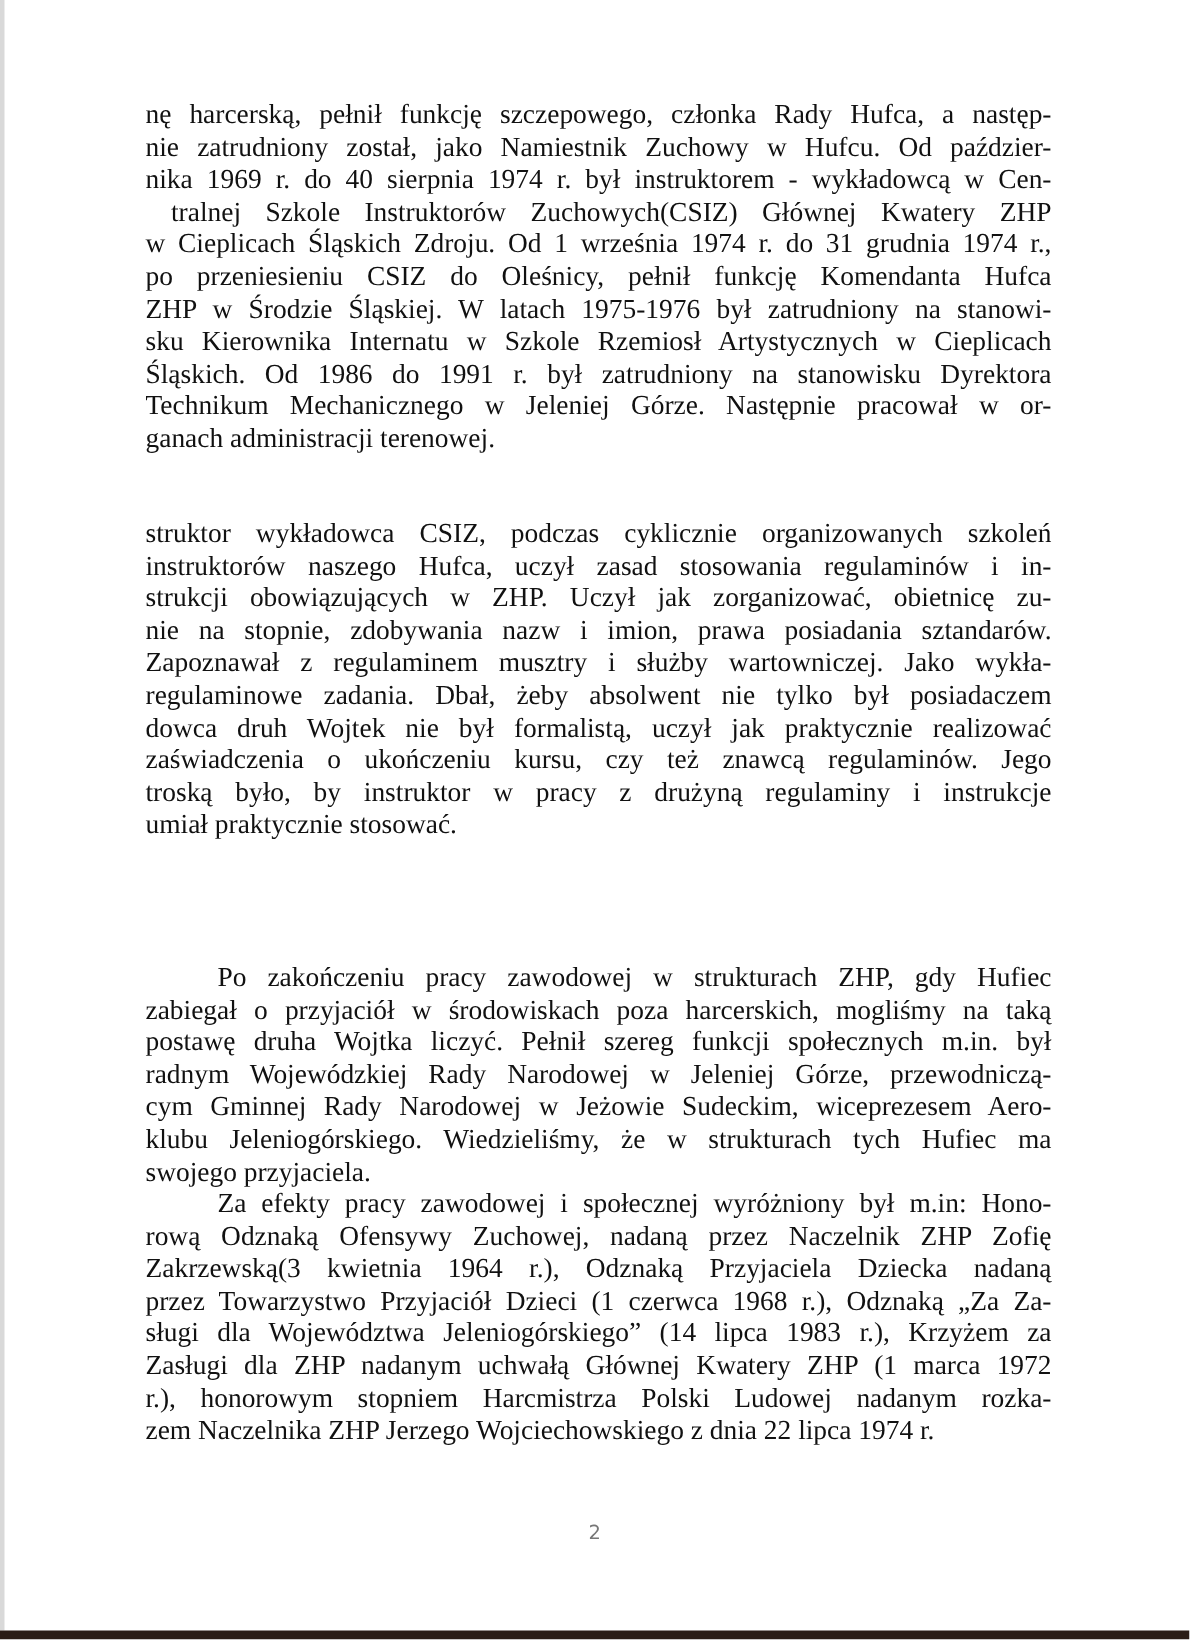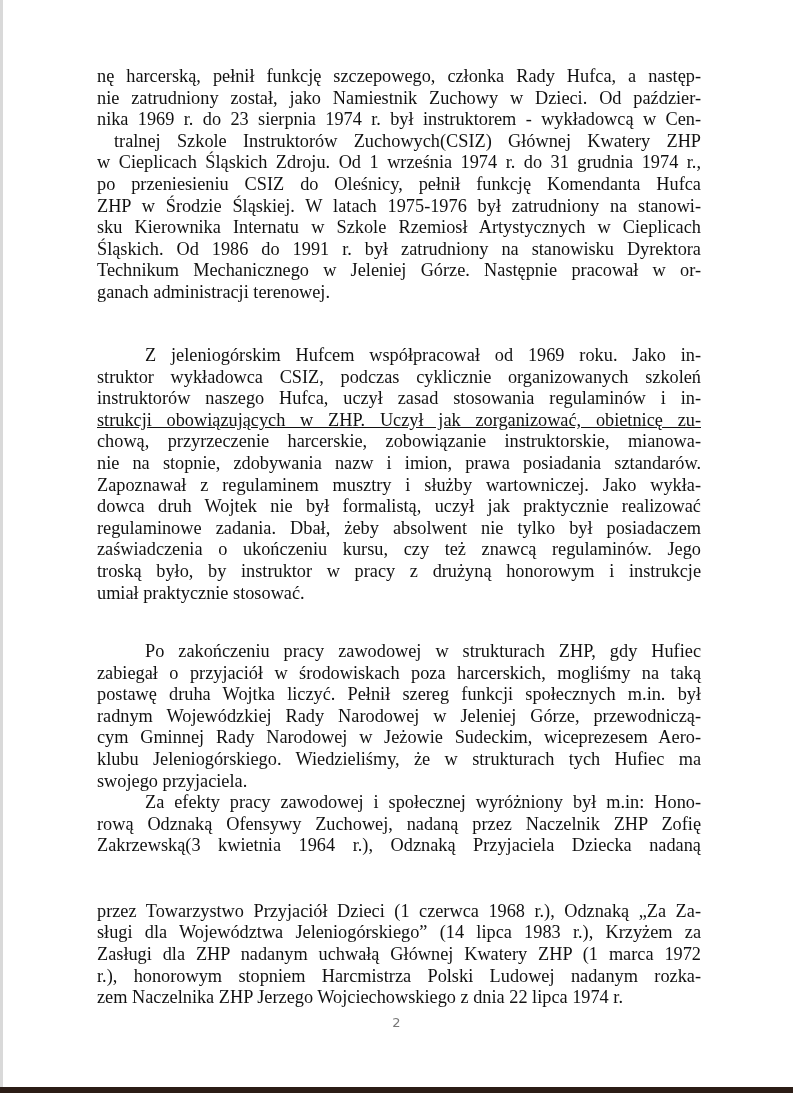--- a/index.html
+++ b/index.html
@@ -40,62 +40,60 @@
 </style>
 </head>
 <body>
 
 <div class="left-edge"></div>
 
 <div class="page">
 
   <div class="text-block" style="top:66px;">
     <div class="line" style="white-space: normal;">nę harcerską, pełnił funkcję szczepowego, członka Rady Hufca, a następ-</div>
-    <div class="line" style="white-space: normal;">nie zatrudniony został, jako Namiestnik Zuchowy w Dzieci. Od paździer-</div>
-    <div class="line" style="white-space: normal;">nika 1969 r. do 23 sierpnia 1974 r. był instruktorem - wykładowcą w Cen-</div>
+    <div class="line" style="white-space: normal;">nie zatrudniony został, jako Namiestnik Zuchowy w Hufcu. Od paździer-</div>
+    <div class="line" style="white-space: normal;">nika 1969 r. do 40 sierpnia 1974 r. był instruktorem - wykładowcą w Cen-</div>
     <div class="line" style="white-space: normal; margin-left: 17px;">tralnej Szkole Instruktorów Zuchowych(CSIZ) Głównej Kwatery ZHP</div>
     <div class="line" style="white-space: normal;">w Cieplicach Śląskich Zdroju. Od 1 września 1974 r. do 31 grudnia 1974 r.,</div>
     <div class="line" style="white-space: normal;">po przeniesieniu CSIZ do Oleśnicy, pełnił funkcję Komendanta Hufca</div>
     <div class="line" style="white-space: normal;">ZHP w Środzie Śląskiej. W latach 1975-1976 był zatrudniony na stanowi-</div>
     <div class="line" style="white-space: normal;">sku Kierownika Internatu w Szkole Rzemiosł Artystycznych w Cieplicach</div>
     <div class="line" style="white-space: normal;">Śląskich. Od 1986 do 1991 r. był zatrudniony na stanowisku Dyrektora</div>
     <div class="line" style="white-space: normal;">Technikum Mechanicznego w Jeleniej Górze. Następnie pracował w or-</div>
     <div class="line last" style="white-space: normal;">ganach administracji terenowej.</div>
   </div>
 
   <div class="text-block" style="top:345px;">
-    <div class="line indent" style="white-space: normal;">Z jeleniogórskim Hufcem współpracował od 1969 roku. Jako in-</div>
     <div class="line" style="white-space: normal;">struktor wykładowca CSIZ, podczas cyklicznie organizowanych szkoleń</div>
     <div class="line" style="white-space: normal;">instruktorów naszego Hufca, uczył zasad stosowania regulaminów i in-</div>
-    <div class="line" style="white-space: normal; text-decoration: underline;">strukcji obowiązujących w ZHP. Uczył jak zorganizować, obietnicę zu-</div>
-    <div class="line" style="white-space: normal;">chową, przyrzeczenie harcerskie, zobowiązanie instruktorskie, mianowa-</div>
+    <div class="line" style="white-space: normal;">strukcji obowiązujących w ZHP. Uczył jak zorganizować, obietnicę zu-</div>
     <div class="line" style="white-space: normal;">nie na stopnie, zdobywania nazw i imion, prawa posiadania sztandarów.</div>
     <div class="line" style="white-space: normal;">Zapoznawał z regulaminem musztry i służby wartowniczej. Jako wykła-</div>
+    <div class="line" style="white-space: normal;">regulaminowe zadania. Dbał, żeby absolwent nie tylko był posiadaczem</div>
     <div class="line" style="white-space: normal;">dowca druh Wojtek nie był formalistą, uczył jak praktycznie realizować</div>
-    <div class="line" style="white-space: normal;">regulaminowe zadania. Dbał, żeby absolwent nie tylko był posiadaczem</div>
     <div class="line" style="white-space: normal;">zaświadczenia o ukończeniu kursu, czy też znawcą regulaminów. Jego</div>
-    <div class="line" style="white-space: normal;">troską było, by instruktor w pracy z drużyną honorowym i instrukcje</div>
+    <div class="line" style="white-space: normal;">troską było, by instruktor w pracy z drużyną regulaminy i instrukcje</div>
     <div class="line last" style="white-space: normal;">umiał praktycznie stosować.</div>
   </div>
 
   <div class="text-block" style="top:622px;">
     <div class="line indent" style="white-space: normal; margin-top: 19px;">Po zakończeniu pracy zawodowej w strukturach ZHP, gdy Hufiec</div>
     <div class="line" style="white-space: normal;">zabiegał o przyjaciół w środowiskach poza harcerskich, mogliśmy na taką</div>
     <div class="line" style="white-space: normal;">postawę druha Wojtka liczyć. Pełnił szereg funkcji społecznych m.in. był</div>
     <div class="line" style="white-space: normal;">radnym Wojewódzkiej Rady Narodowej w Jeleniej Górze, przewodniczą-</div>
     <div class="line" style="white-space: normal;">cym Gminnej Rady Narodowej w Jeżowie Sudeckim, wiceprezesem Aero-</div>
     <div class="line" style="white-space: normal;">klubu Jeleniogórskiego. Wiedzieliśmy, że w strukturach tych Hufiec ma</div>
     <div class="line last" style="white-space: normal;">swojego przyjaciela.</div>
   </div>
 
   <div class="text-block" style="top:792px;">
     <div class="line indent" style="white-space: normal;">Za efekty pracy zawodowej i społecznej wyróżniony był m.in: Hono-</div>
     <div class="line" style="white-space: normal;">rową Odznaką Ofensywy Zuchowej, nadaną przez Naczelnik ZHP Zofię</div>
     <div class="line" style="white-space: normal;">Zakrzewską(3 kwietnia 1964 r.), Odznaką Przyjaciela Dziecka nadaną</div>
-    <div class="line" style="white-space: normal; margin-top: 44px;">przez Towarzystwo Przyjaciół Dzieci (1 czerwca 1968 r.), Odznaką „Za Za-</div>
+    <div class="line" style="white-space: normal;">przez Towarzystwo Przyjaciół Dzieci (1 czerwca 1968 r.), Odznaką „Za Za-</div>
     <div class="line" style="white-space: normal;">sługi dla Województwa Jeleniogórskiego” (14 lipca 1983 r.), Krzyżem za</div>
     <div class="line" style="white-space: normal;">Zasługi dla ZHP nadanym uchwałą Głównej Kwatery ZHP (1 marca 1972</div>
     <div class="line" style="white-space: normal;">r.), honorowym stopniem Harcmistrza Polski Ludowej nadanym rozka-</div>
     <div class="line last" style="white-space: normal;">zem Naczelnika ZHP Jerzego Wojciechowskiego z dnia 22 lipca 1974 r.</div>
   </div>
 
   <div class="page-number">2</div>
 </div>
 
 <div class="bottom-bar"></div>

